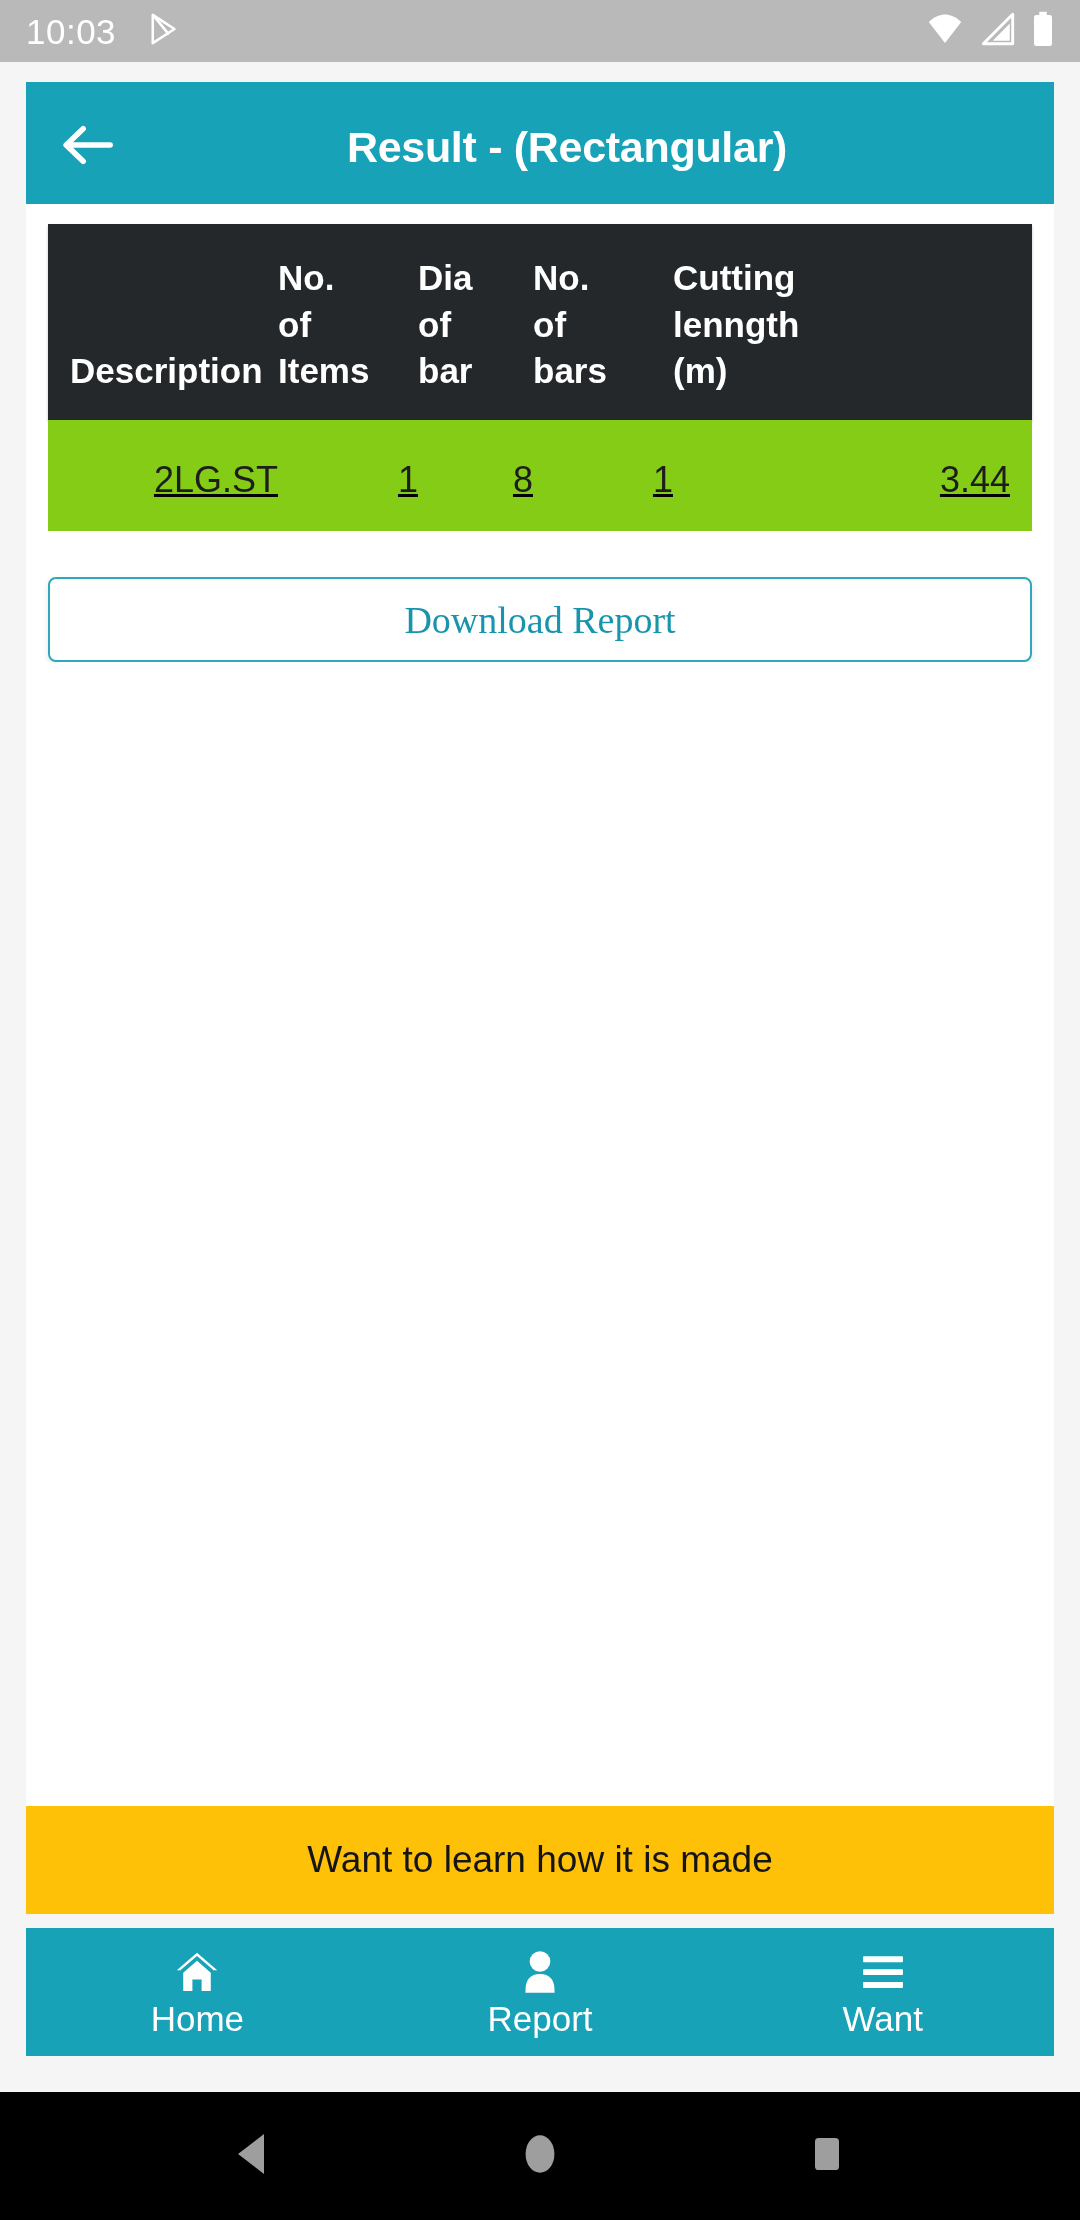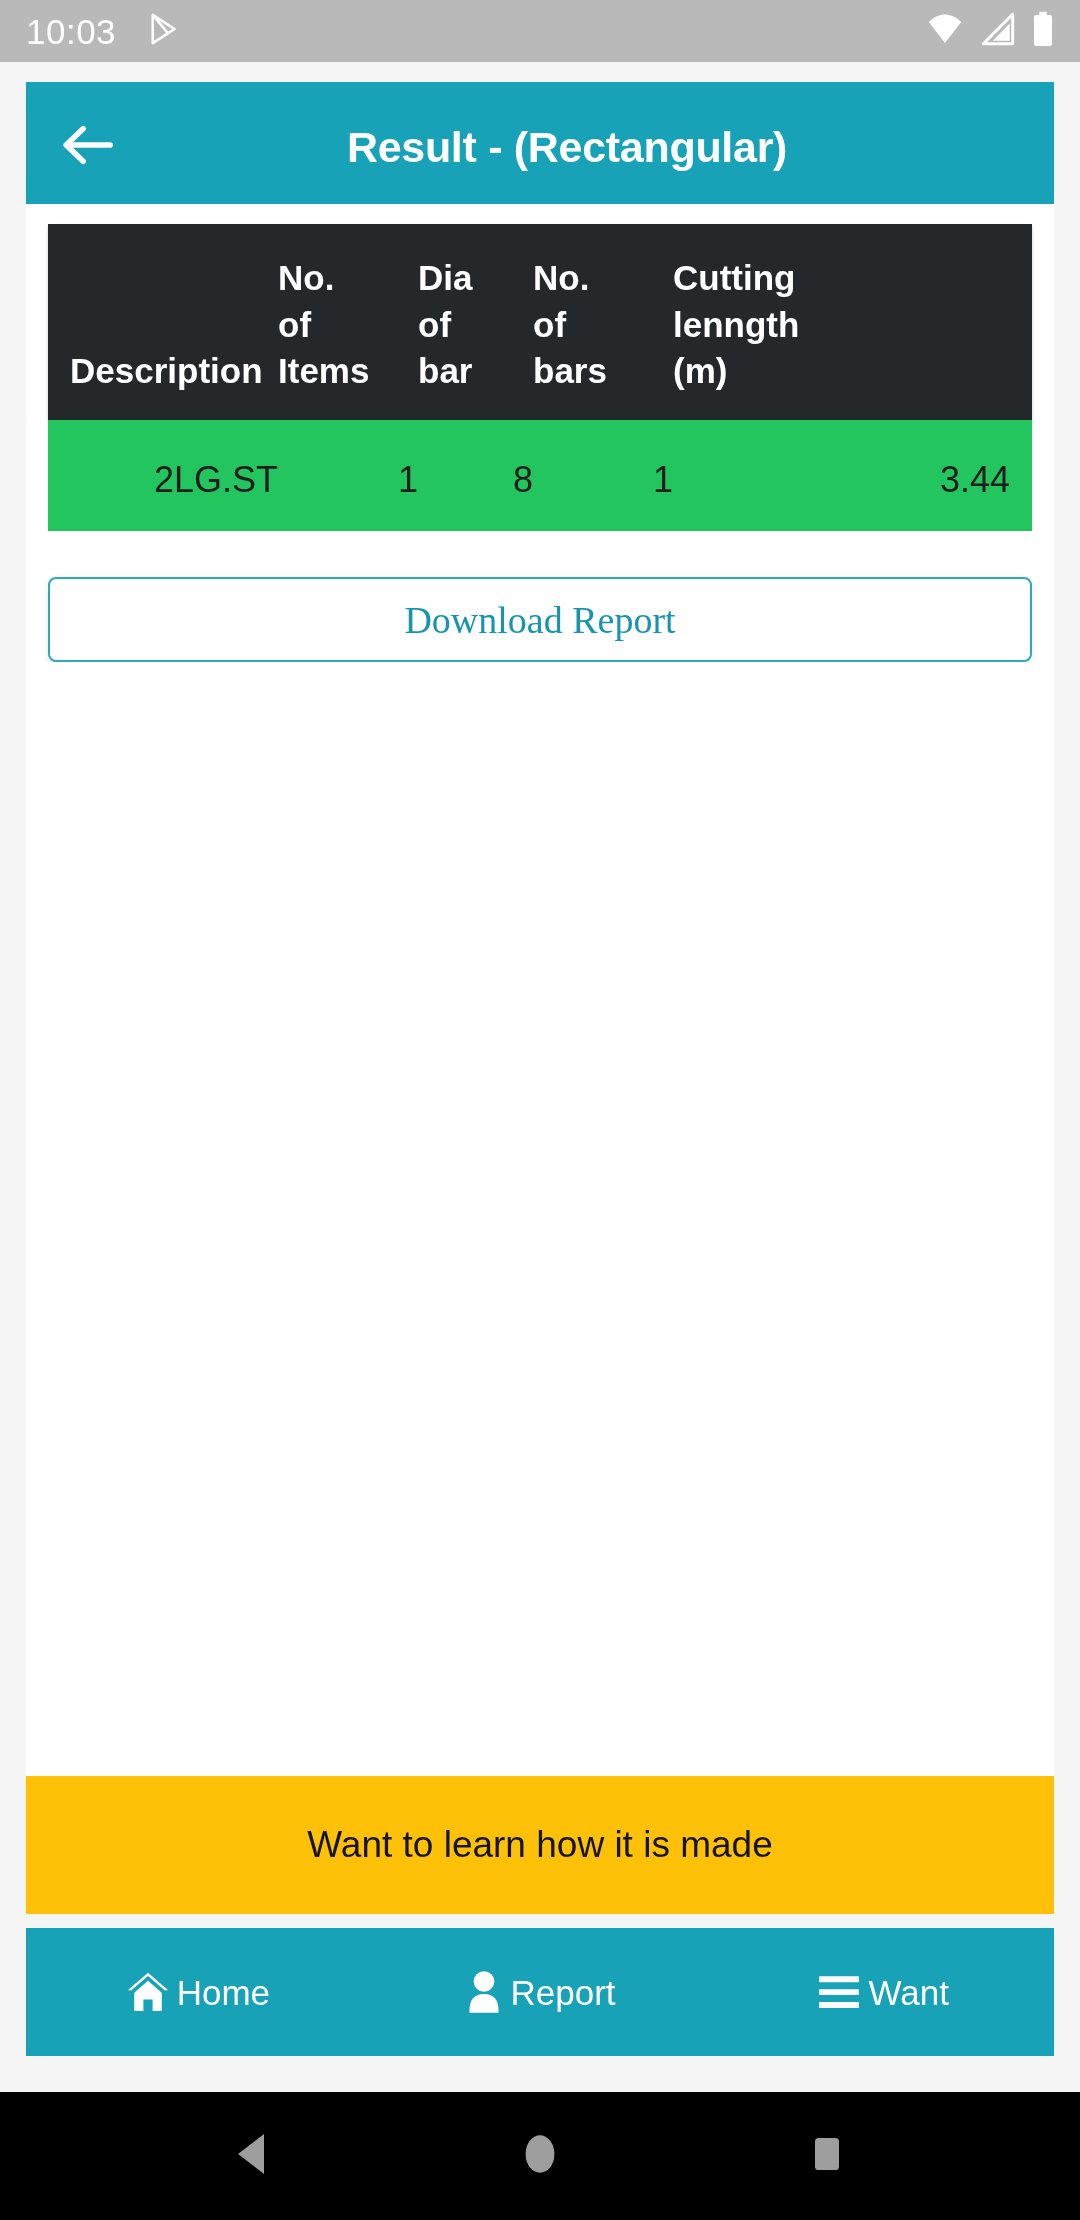--- a/index.html
+++ b/index.html
@@ -130,21 +130,21 @@
     text-align: right;
     line-height: 1.2;
   }
 
   .col-desc  { flex: 0 0 208px; }
   .col-items { flex: 0 0 140px; }
   .col-dia   { flex: 0 0 115px; }
   .col-bars  { flex: 0 0 140px; }
   .col-len   { flex: 1 1 auto; }
 
-  #table-body { background: #22c55e; }
+  #table-body { background: #84cc16; text-decoration: underline; }
   .table-row {
     display: flex;
     align-items: flex-start;
     padding: 38px 22px 30px 22px;
   }
 
   
   #download-report-button {
     margin: 46px 22px 0 22px;
     height: 85px;
@@ -160,21 +160,21 @@
     cursor: pointer;
     box-shadow: 0 3px 6px rgba(0,0,0,0.10);
     flex: 0 0 auto;
   }
 
   #filler { flex: 1 1 auto; background: #ffffff; }
 
   
   #promo-banner {
     margin: 0 26px 0 26px;
-    height: 138px;
+    height: 108px;
     background: #ffc107;
     color: #151515;
     font-size: 37px;
     font-family: "Liberation Sans", sans-serif;
     display: flex;
     align-items: center;
     justify-content: center;
     cursor: pointer;
     flex: 0 0 auto;
   }
@@ -187,21 +187,21 @@
     height: 128px;
     background: #17a2b8;
     display: flex;
     align-items: center;
     flex: 0 0 auto;
   }
   .nav-item {
     flex: 1 1 0;
     height: 100%;
     display: flex;
-    flex-direction: row;
+    flex-direction: column;
     align-items: center;
     justify-content: center;
     gap: 6px;
     cursor: pointer;
   }
   .nav-icon {
     height: 46px;
     display: flex;
     align-items: center;
     justify-content: center;

